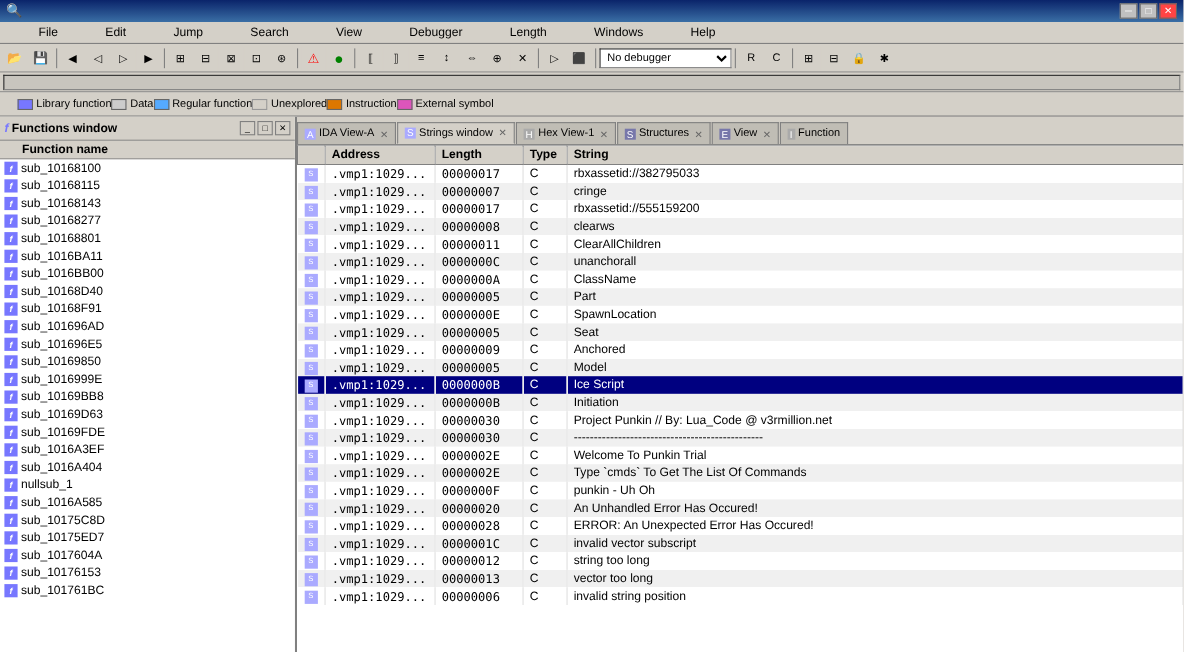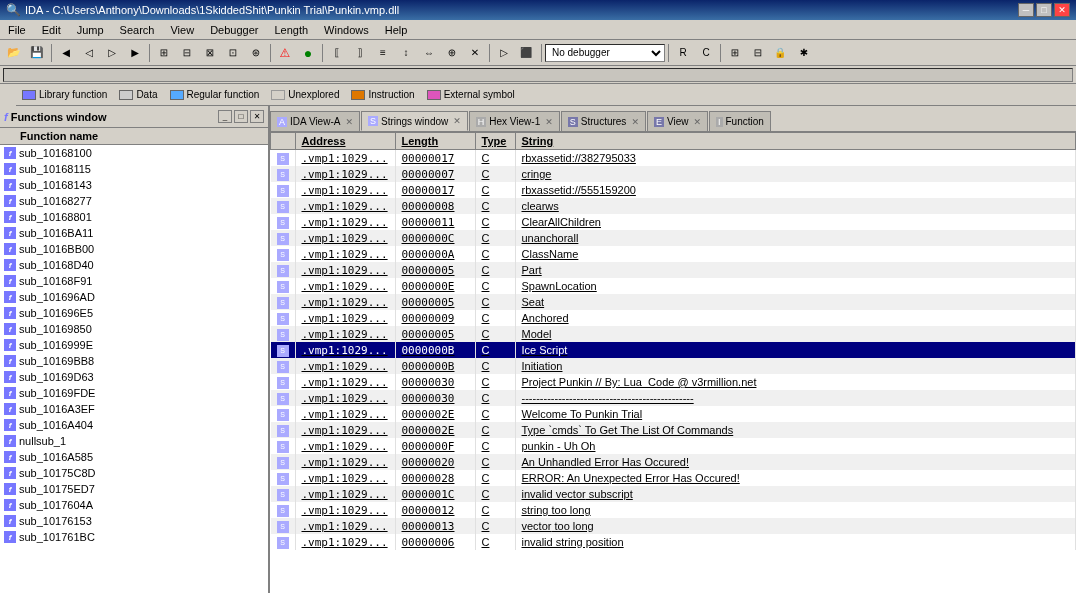--- a/index.html
+++ b/index.html
@@ -47,20 +47,21 @@
       display: flex;
       gap: 0;
       height: 20px;
       align-items: center;
       border-bottom: 1px solid #808080;
     }
     .menu-item {
       padding: 2px 8px;
       cursor: pointer;
       font-size: 11px;
+      margin-left: 27px;
     }
 
     
     #toolbar1, #toolbar2 {
       background: #d4d0c8;
       display: flex;
       align-items: center;
       padding: 2px 3px;
       gap: 1px;
       border-bottom: 1px solid #808080;
@@ -83,25 +84,23 @@
       height: 18px;
       background: #808080;
       margin: 0 2px;
     }
 
     
     #legend-bar {
       background: #d4d0c8;
       display: flex;
       align-items: center;
-      padding: 2px 6px;
-      gap: 12px;
+      padding: 2px 16px;
       border-bottom: 1px solid #808080;
       height: 22px;
-      margin-left: 16px;
     }
     .legend-item {
       display: flex;
       align-items: center;
       gap: 3px;
       font-size: 10px;
     }
     .legend-color {
       width: 14px;
       height: 10px;
@@ -253,21 +252,20 @@
     .strings-table {
       flex: 1;
       overflow-y: auto;
       overflow-x: hidden;
     }
 
     table {
       width: 100%;
       border-collapse: collapse;
       font-size: 11px;
-      text-decoration: underline;
     }
     table thead {
       position: sticky;
       top: 0;
       z-index: 10;
     }
     table thead th {
       background: #d4d0c8;
       border: 1px solid #808080;
       padding: 2px 6px;
@@ -318,21 +316,20 @@
       height: 18px;
       width: 120px;
     }
   </style>
 </head>
 <body>
 
 <div id="title-bar">
   <div style="display:flex;align-items:center;">
     <span style="margin-right:4px; font-size:12px;">🔍</span>
-    <span>IDA - C:\Users\Anthony\Downloads\1SkiddedShit\Punkin Trial\Punkin.vmp.dll</span>
   </div>
   <div class="win-controls">
     <div class="win-btn">─</div>
     <div class="win-btn">□</div>
     <div class="win-btn" style="background:#ff4444;color:white;">✕</div>
   </div>
 </div>
 
 <div id="menu-bar">
   <div class="menu-item">File</div>

